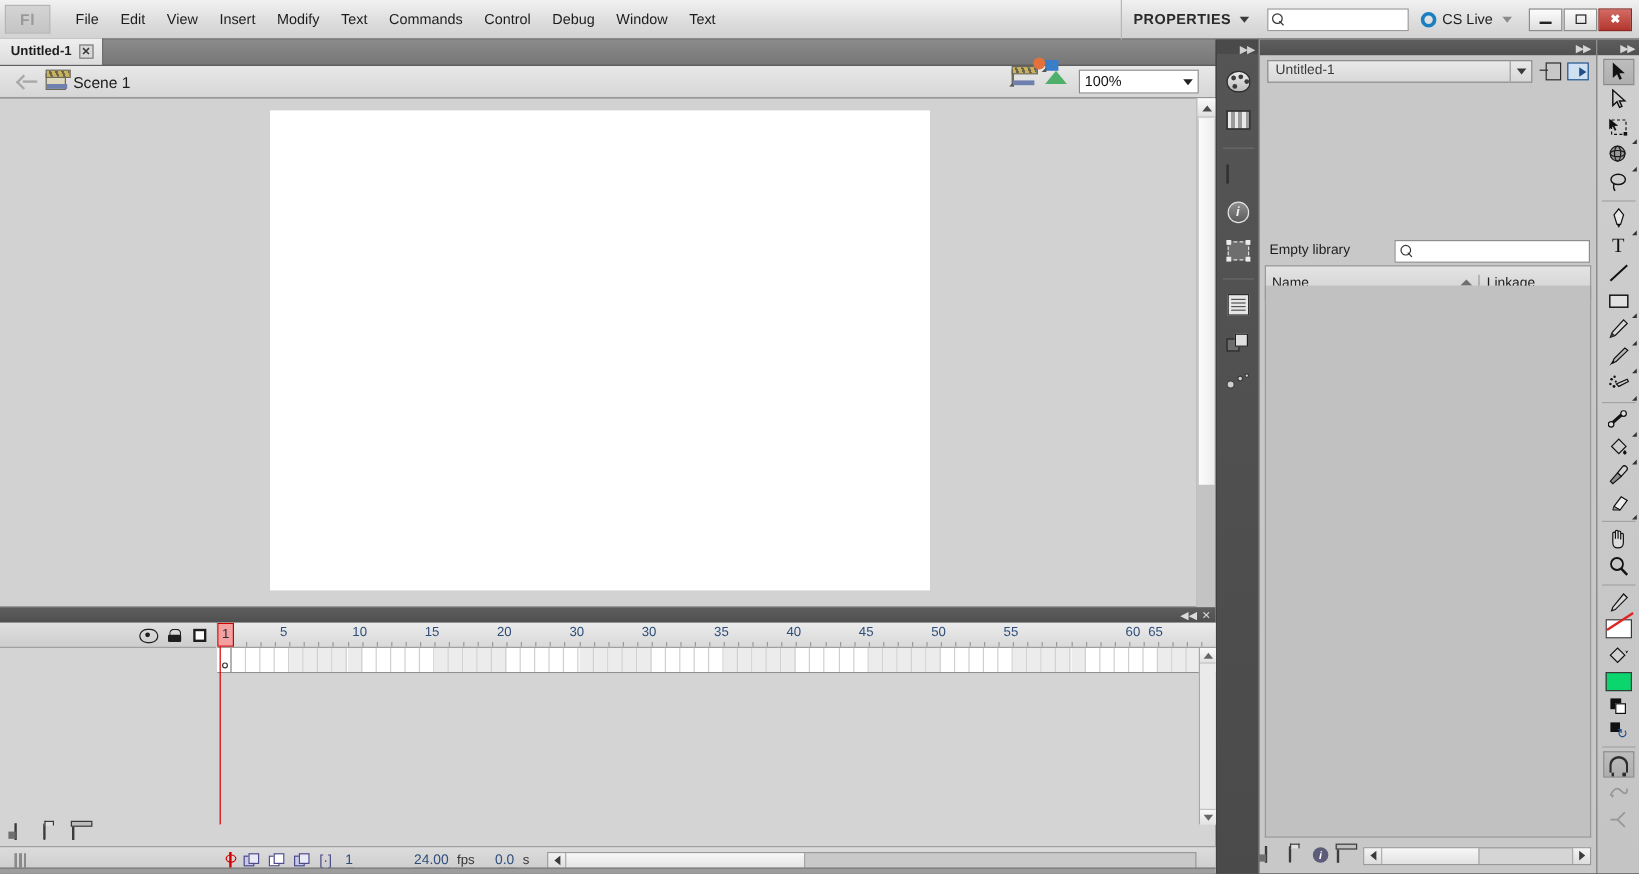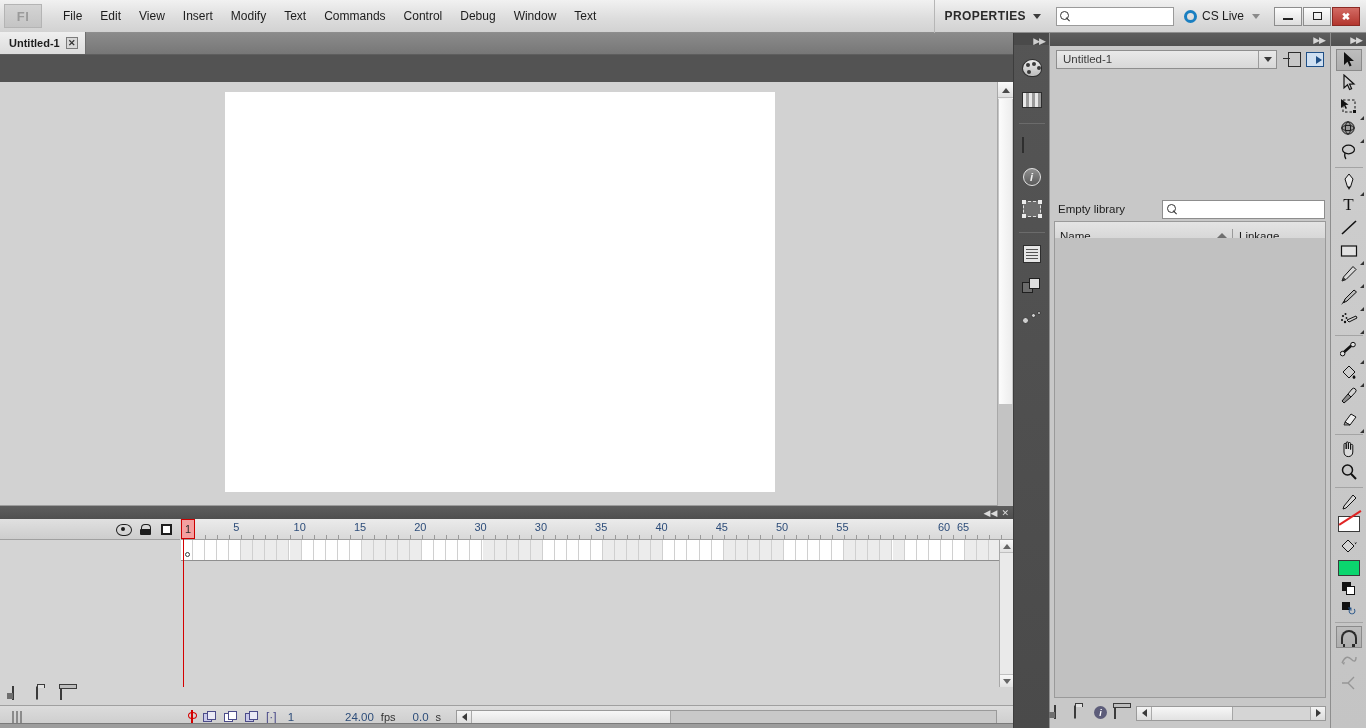--- a/index.html
+++ b/index.html
@@ -443,20 +443,39 @@
     </div>
   </div>
 
   <div class="tabbar">
     <div class="doctab">
       <span>Untitled-1</span>
       <span class="tab-x">✕</span>
     </div>
   </div>
 
+  <div class="editbar">
+    <span class="back-arrow"></span>
+    <span class="clap"></span>
+    <span class="scene-label">Scene 1</span>
+    <div class="editbar-right">
+      <div class="ebtn">
+        <span class="ic-scene"><i class="tiny-tri"></i></span>
+      </div>
+      <div class="ebtn">
+        <span class="ic-sym">
+          <i class="tri"></i><i class="sq"></i><i class="ci"></i><i class="tiny-tri"></i>
+        </span>
+      </div>
+      <div class="zoom-select">
+        <span>100%</span>
+        <span class="tri-down"></span>
+      </div>
+    </div>
+  </div>
 
   <div class="canvas-area">
     <div class="stage"></div>
     <div class="vscroll">
       <div class="arrow-up"></div>
       <div class="thumb"></div>
       <div class="track-bot"></div>
     </div>
   </div>
 

